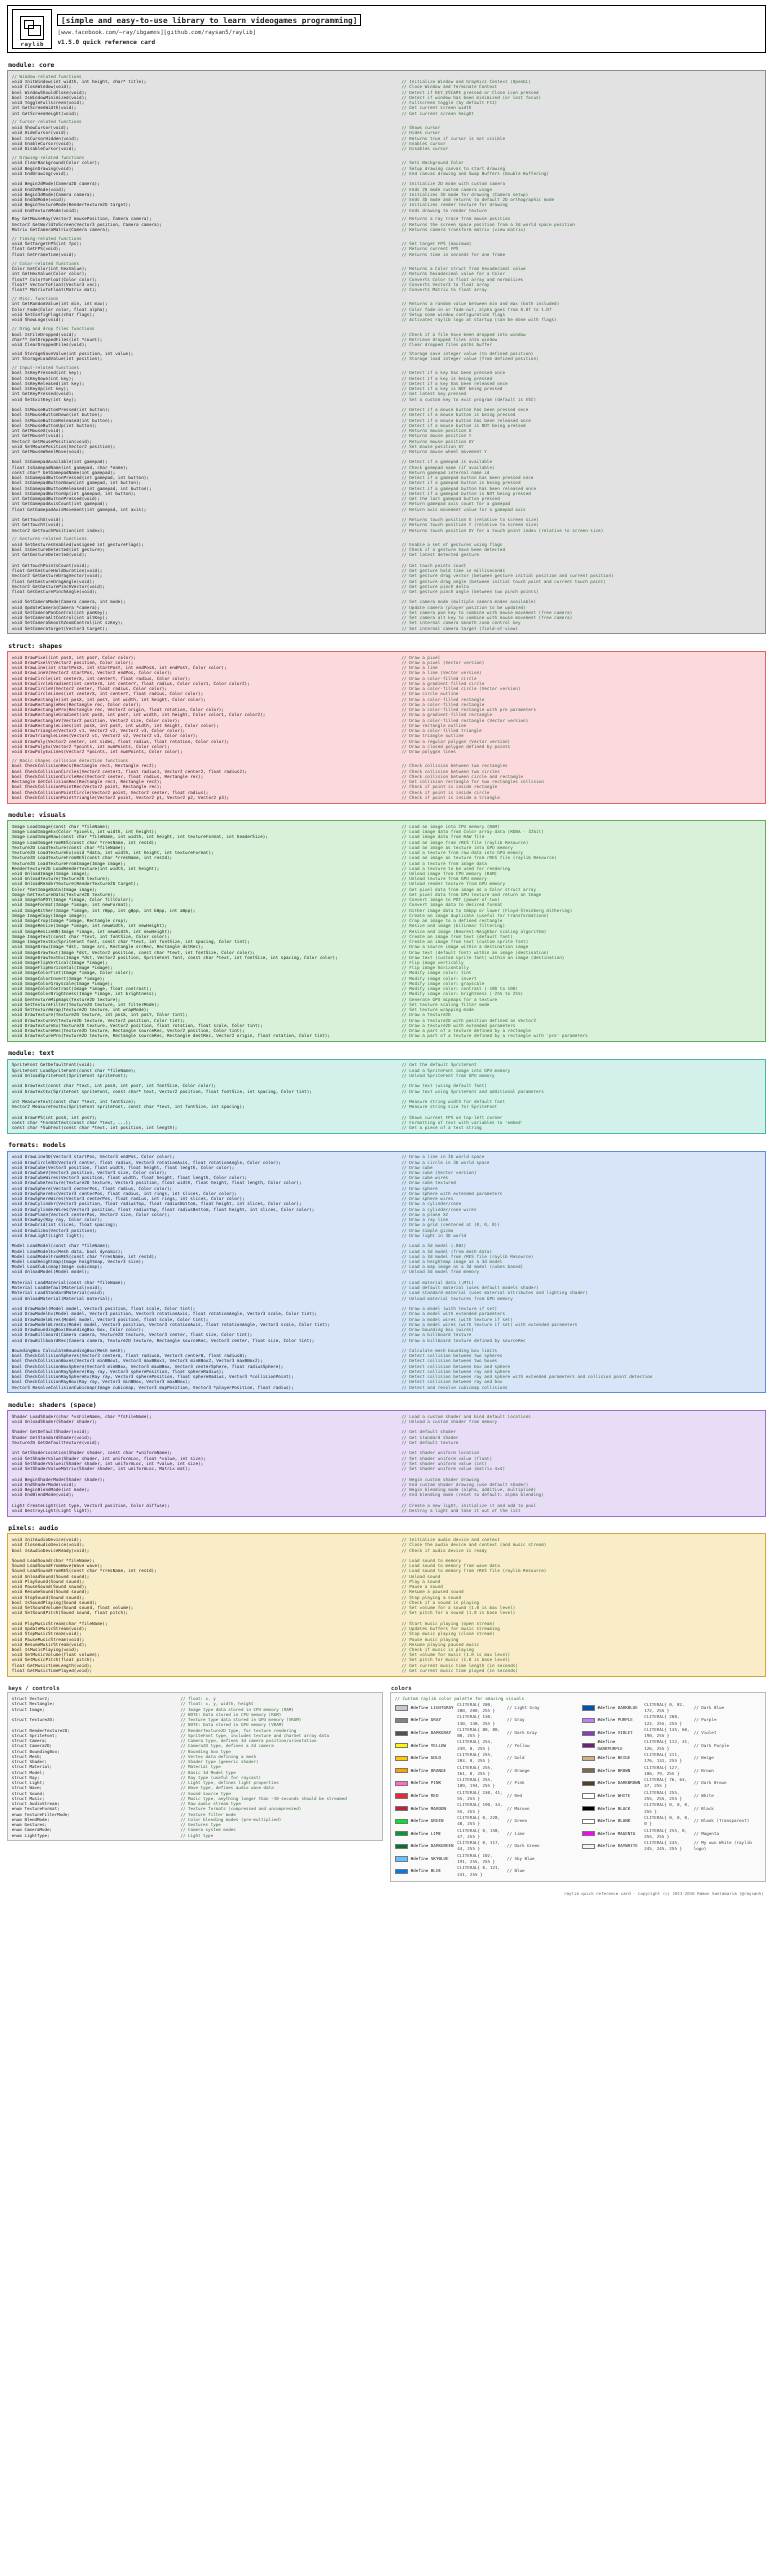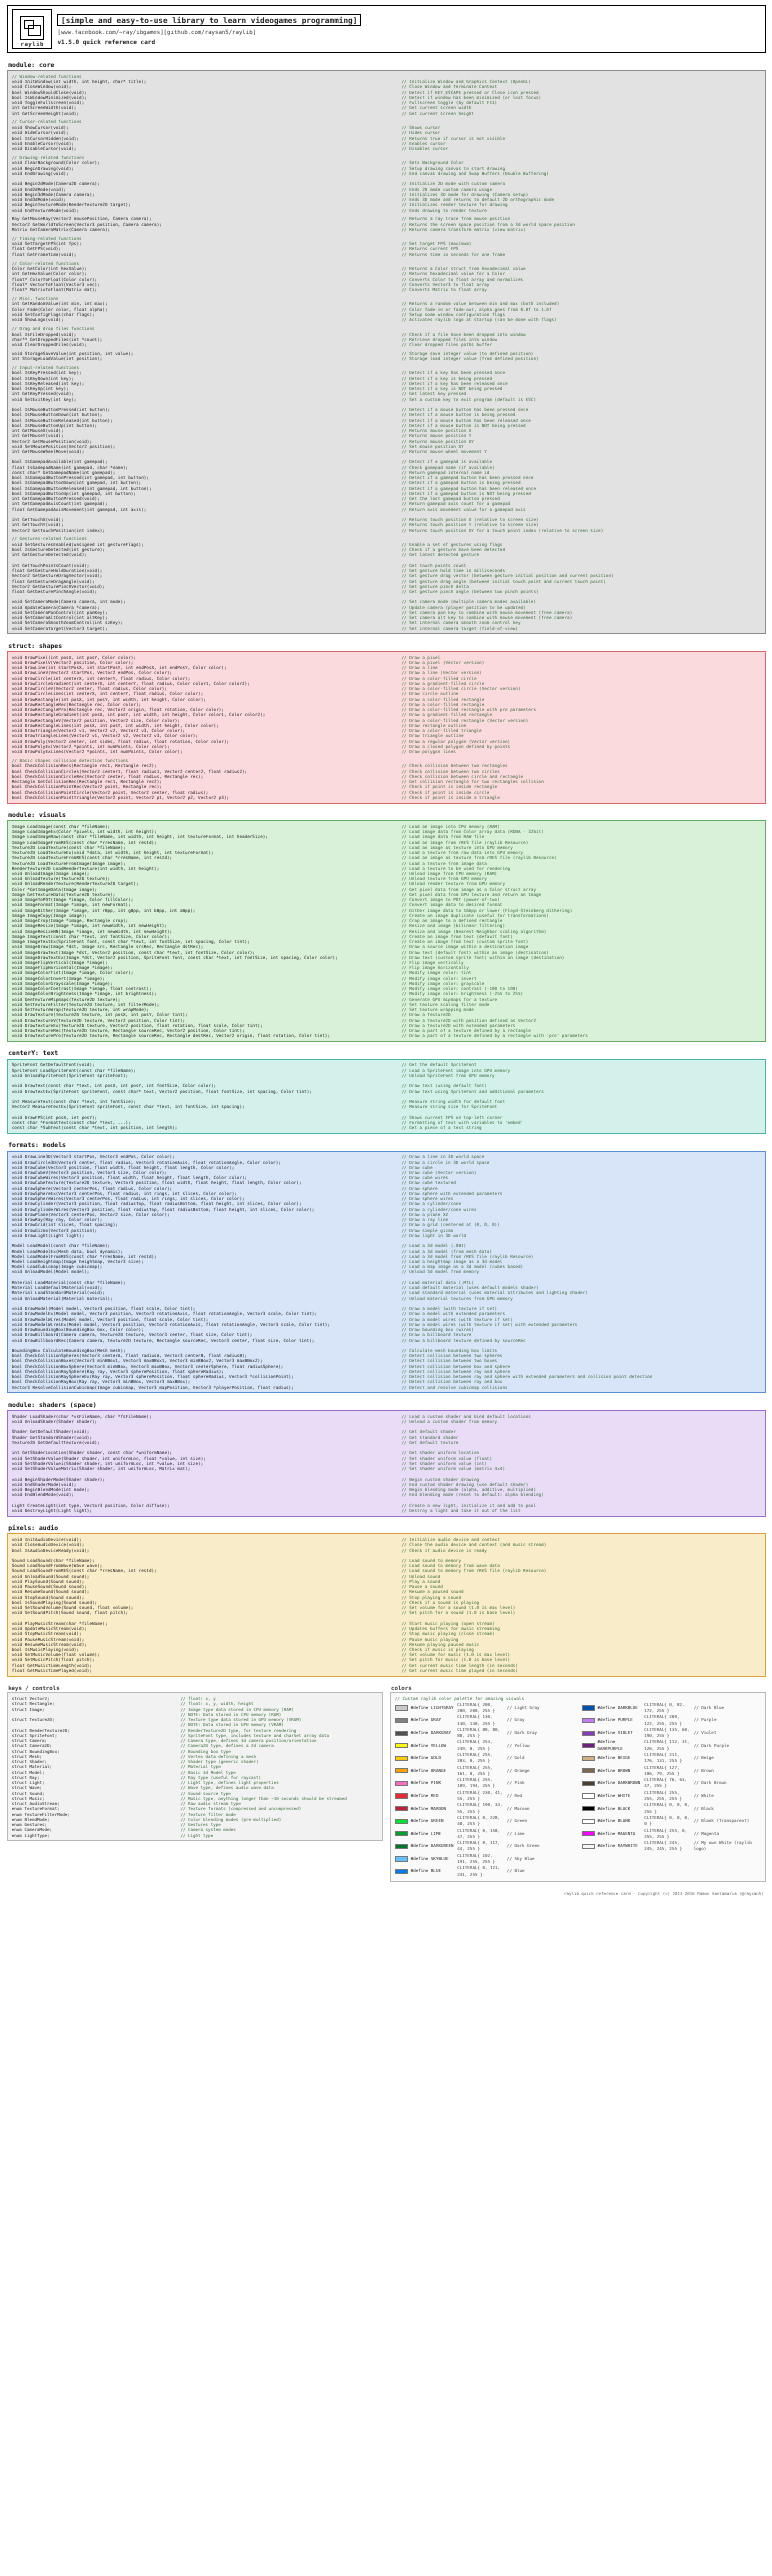--- a/index.html
+++ b/index.html
@@ -266,21 +266,21 @@
           <div class="line"><span class="sig">void SetTextureFilter(Texture2D texture, int filterMode);</span><span class="cmt">// Set texture scaling filter mode</span></div>
           <div class="line"><span class="sig">void SetTextureWrap(Texture2D texture, int wrapMode);</span><span class="cmt">// Set texture wrapping mode</span></div>
           <div class="line"><span class="sig">void DrawTexture(Texture2D texture, int posX, int posY, Color tint);</span><span class="cmt">// Draw a Texture2D</span></div>
           <div class="line"><span class="sig">void DrawTextureV(Texture2D texture, Vector2 position, Color tint);</span><span class="cmt">// Draw a Texture2D with position defined as Vector2</span></div>
           <div class="line"><span class="sig">void DrawTextureEx(Texture2D texture, Vector2 position, float rotation, float scale, Color tint);</span><span class="cmt">// Draw a Texture2D with extended parameters</span></div>
           <div class="line"><span class="sig">void DrawTextureRec(Texture2D texture, Rectangle sourceRec, Vector2 position, Color tint);</span><span class="cmt">// Draw a part of a texture defined by a rectangle</span></div>
           <div class="line"><span class="sig">void DrawTexturePro(Texture2D texture, Rectangle sourceRec, Rectangle destRec, Vector2 origin, float rotation, Color tint);</span><span class="cmt">// Draw a part of a texture defined by a rectangle with 'pro' parameters</span></div>
         </div>
       </div>
       <div class="module mod-text">
-        <div class="module-title">centerY: text</div>
+        <div class="module-title">module: text</div>
         <div class="module-body">
           <div class="line"><span class="sig">SpriteFont GetDefaultFont(void);</span><span class="cmt">// Get the default SpriteFont</span></div>
           <div class="line"><span class="sig">SpriteFont LoadSpriteFont(const char *fileName);</span><span class="cmt">// Load a SpriteFont image into GPU memory</span></div>
           <div class="line"><span class="sig">void UnloadSpriteFont(SpriteFont spriteFont);</span><span class="cmt">// Unload SpriteFont from GPU memory</span></div>
           <div class="line"><span class="sig">&nbsp;</span><span class="cmt"></span></div>
           <div class="line"><span class="sig">void DrawText(const char *text, int posX, int posY, int fontSize, Color color);</span><span class="cmt">// Draw text (using default font)</span></div>
           <div class="line"><span class="sig">void DrawTextEx(SpriteFont spriteFont, const char* text, Vector2 position, float fontSize, int spacing, Color tint);</span><span class="cmt">// Draw text using SpriteFont and additional parameters</span></div>
           <div class="line"><span class="sig">&nbsp;</span><span class="cmt"></span></div>
           <div class="line"><span class="sig">int MeasureText(const char *text, int fontSize);</span><span class="cmt">// Measure string width for default font</span></div>
           <div class="line"><span class="sig">Vector2 MeasureTextEx(SpriteFont spriteFont, const char *text, int fontSize, int spacing);</span><span class="cmt">// Measure string size for SpriteFont</span></div>

